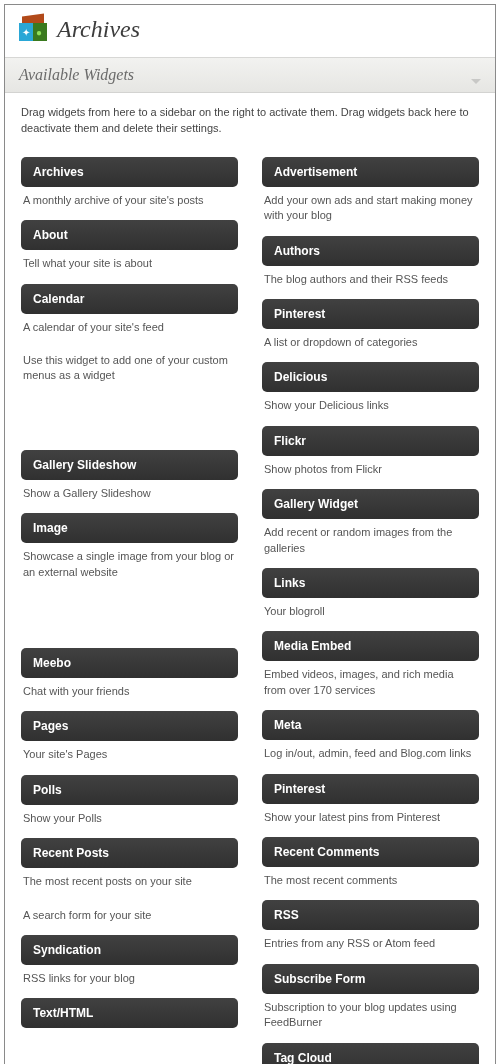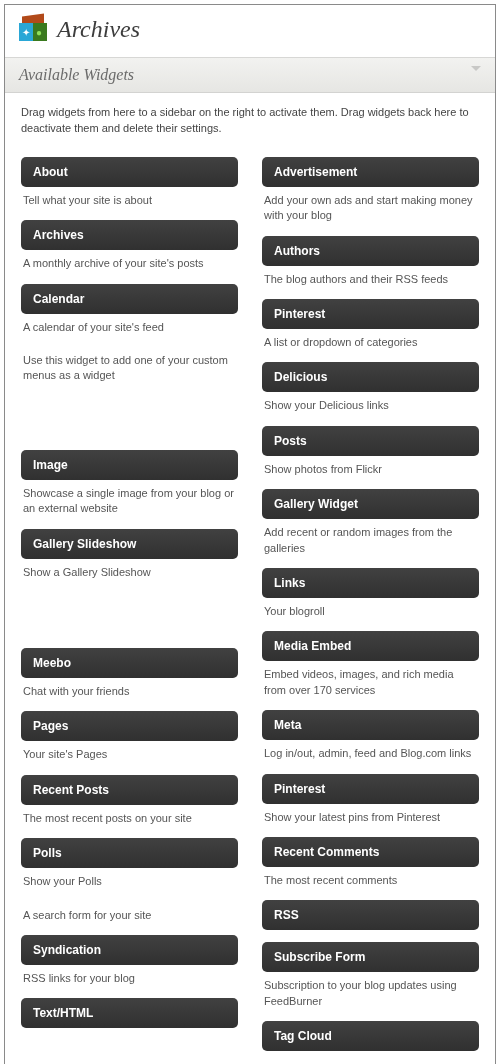--- a/index.html
+++ b/index.html
@@ -36,21 +36,21 @@
     font-weight: 400;
     font-size: 24px;
     color: #3d3d3d;
   }
   .section-head {
     background: linear-gradient(#f2f2f0, #e6e6e3);
     border-top: 1px solid #d7d7d5;
     border-bottom: 1px solid #d3d3d1;
     padding: 8px 14px;
     display: flex;
-    align-items: flex-start;
+    align-items: flex-end;
     justify-content: space-between;
   }
   .section-head .title {
     font-family: Georgia, 'Times New Roman', serif;
     font-style: italic;
     font-size: 16px;
     color: #6b6b6b;
   }
   .chev {
     width: 0; height: 0;
@@ -113,59 +113,59 @@
     <span class="chev"></span>
   </div>
 
   <p class="intro">Drag widgets from here to a sidebar on the right to activate them. Drag widgets back here to deactivate them and delete their settings.</p>
 
   <div class="grid">
 
     <div class="col" id="col-left">
 
     <div class="widget">
+          <div class="widget-head">Archives</div>
+          <div class="widget-desc">A monthly archive of your site's posts</div>
+        </div>
+        <div class="widget">
           <div class="widget-head">About</div>
           <div class="widget-desc">Tell what your site is about</div>
         </div>
         <div class="widget">
-          <div class="widget-head">Archives</div>
-          <div class="widget-desc">A monthly archive of your site's posts</div>
-        </div>
-        <div class="widget">
           <div class="widget-head">Calendar</div>
           <div class="widget-desc">A calendar of your site's feed</div>
         </div>
         <div class="widget">
           <div class="widget-desc">Use this widget to add one of your custom menus as a widget</div>
         </div>
         <div style="height: 54px;"></div>
         <div class="widget">
+          <div class="widget-head">Gallery Slideshow</div>
+          <div class="widget-desc">Show a Gallery Slideshow</div>
+        </div>
+        <div class="widget">
           <div class="widget-head">Image</div>
           <div class="widget-desc">Showcase a single image from your blog or an external website</div>
         </div>
-        <div class="widget">
-          <div class="widget-head">Gallery Slideshow</div>
-          <div class="widget-desc">Show a Gallery Slideshow</div>
-        </div>
         <div style="height: 56px;"></div>
         <div class="widget">
           <div class="widget-head">Meebo</div>
           <div class="widget-desc">Chat with your friends</div>
         </div>
         <div class="widget">
           <div class="widget-head">Pages</div>
           <div class="widget-desc">Your site's Pages</div>
         </div>
         <div class="widget">
+          <div class="widget-head">Polls</div>
+          <div class="widget-desc">Show your Polls</div>
+        </div>
+        <div class="widget">
           <div class="widget-head">Recent Posts</div>
           <div class="widget-desc">The most recent posts on your site</div>
-        </div>
-        <div class="widget">
-          <div class="widget-head">Polls</div>
-          <div class="widget-desc">Show your Polls</div>
         </div>
         <div class="widget">
           <div class="widget-desc">A search form for your site</div>
         </div>
         <div class="widget">
           <div class="widget-head">Syndication</div>
           <div class="widget-desc">RSS links for your blog</div>
         </div>
         <div class="widget">
           <div class="widget-head">Text/HTML</div>
@@ -184,21 +184,21 @@
         </div>
         <div class="widget">
           <div class="widget-head">Pinterest</div>
           <div class="widget-desc">A list or dropdown of categories</div>
         </div>
         <div class="widget">
           <div class="widget-head">Delicious</div>
           <div class="widget-desc">Show your Delicious links</div>
         </div>
         <div class="widget">
-          <div class="widget-head">Posts</div>
+          <div class="widget-head">Flickr</div>
           <div class="widget-desc">Show photos from Flickr</div>
         </div>
         <div class="widget">
           <div class="widget-head">Gallery Widget</div>
           <div class="widget-desc">Add recent or random images from the galleries</div>
         </div>
         <div class="widget">
           <div class="widget-head">Links</div>
           <div class="widget-desc">Your blogroll</div>
         </div>
@@ -213,20 +213,21 @@
         <div class="widget">
           <div class="widget-head">Pinterest</div>
           <div class="widget-desc">Show your latest pins from Pinterest</div>
         </div>
         <div class="widget">
           <div class="widget-head">Recent Comments</div>
           <div class="widget-desc">The most recent comments</div>
         </div>
         <div class="widget">
           <div class="widget-head">RSS</div>
+          <div class="widget-desc">Entries from any RSS or Atom feed</div>
         </div>
         <div class="widget">
           <div class="widget-head">Subscribe Form</div>
           <div class="widget-desc">Subscription to your blog updates using FeedBurner</div>
         </div>
         <div class="widget">
           <div class="widget-head">Tag Cloud</div>
         </div>
       </div>
 

